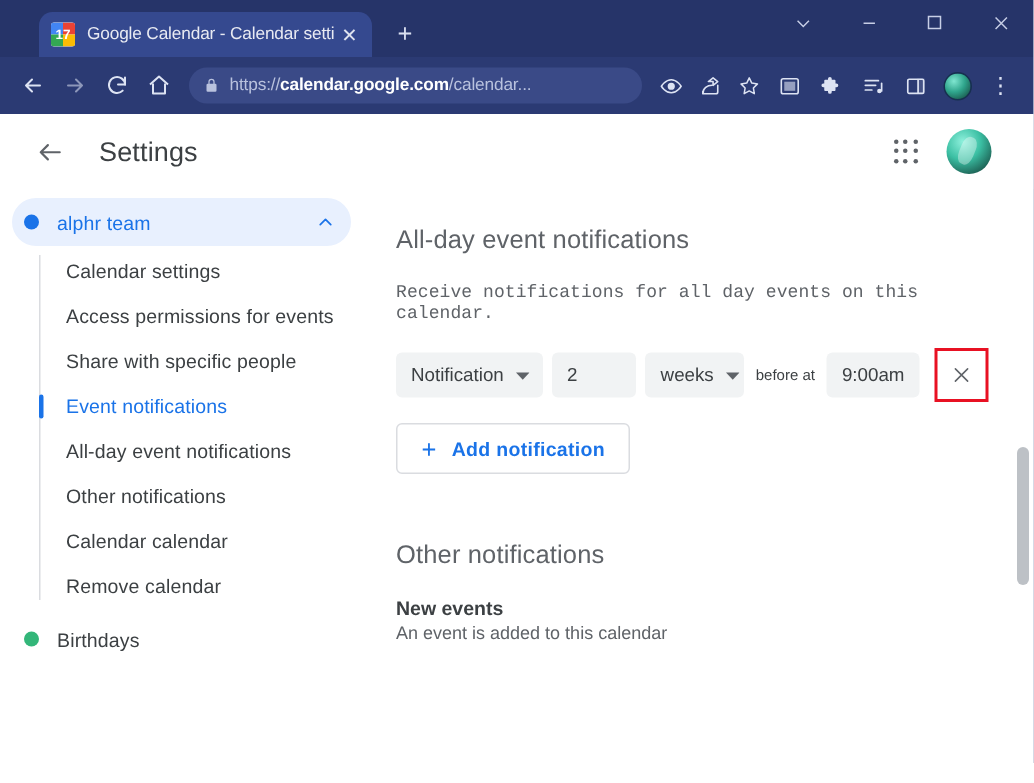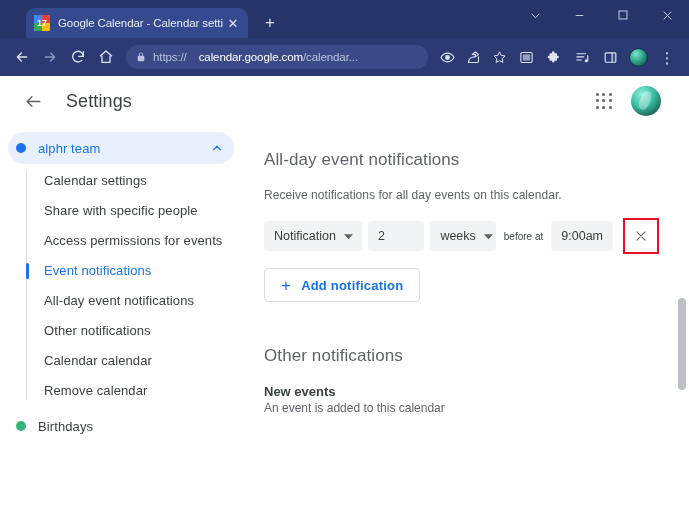--- a/index.html
+++ b/index.html
@@ -139,21 +139,21 @@
     box-sizing: border-box;
   }
   .omnibox .lock { margin-right: 7px; flex: 0 0 auto; color:#b9c2de; display:flex; }
   .url {
     font-size: 11.5px;
     color: #b9c2de;
     white-space: nowrap;
     overflow: hidden;
     letter-spacing: -0.1px;
   }
-  .url b { color: #ffffff; font-weight: normal; padding-left: 12px; }
+  .url b { color: #ffffff; font-weight: bold; }
   .omni-right { display:flex; align-items:center; flex:0 0 auto; }
   .omni-right .navicon { width: 26px; height: 26px; }
   .toolbar-right { display: flex; align-items: center; flex: 0 0 auto; }
   .avatar-btn {
     width: 19px; height: 19px; border-radius: 50%;
     background: radial-gradient(circle at 35% 30%, #7fe6d0 0%, #2fa58c 45%, #123b34 100%);
     margin: 0 5px;
     flex: 0 0 auto;
     border: 1px solid #16304f;
     box-sizing: border-box;
@@ -326,20 +326,21 @@
     color: #5f6368;
     font-weight: normal;
     margin: 0 0 18px 0;
     letter-spacing: 0.1px;
   }
   .section-desc {
     font-size: 12px;
     color: #5f6368;
     margin: 0 0 16px 0;
     letter-spacing: 0.05px;
+    font-family: Liberation Mono, monospace;
   }
 
   .notif-row {
     display: flex;
     align-items: center;
     gap: 6px;
     margin-bottom: 14px;
   }
   .field {
     background: #f1f3f4;
@@ -595,22 +596,22 @@
           <span class="cal-group-name">alphr team</span>
           <span class="chev">
             <svg width="14" height="14" viewBox="0 0 24 24" fill="none" stroke="currentColor" stroke-width="2" stroke-linecap="round" stroke-linejoin="round">
                 <path d="M6 15l6-6 6 6"></path>
               </svg>
           </span>
         </div>
 
         <div class="sub-items">
           <div class="sub-item">Calendar settings</div>
+          <div class="sub-item">Access permissions for events</div>
           <div class="sub-item">Share with specific people</div>
-          <div class="sub-item">Access permissions for events</div>
           <div class="sub-item active">Event notifications</div>
           <div class="sub-item">All-day event notifications</div>
           <div class="sub-item">Other notifications</div>
           <div class="sub-item">Calendar calendar</div>
           <div class="sub-item">Remove calendar</div>
         </div>
 
         <div class="cal-group-header plain">
           <span class="cal-dot" style="background:#33b679"></span>
           <span class="cal-group-name">Birthdays</span>

